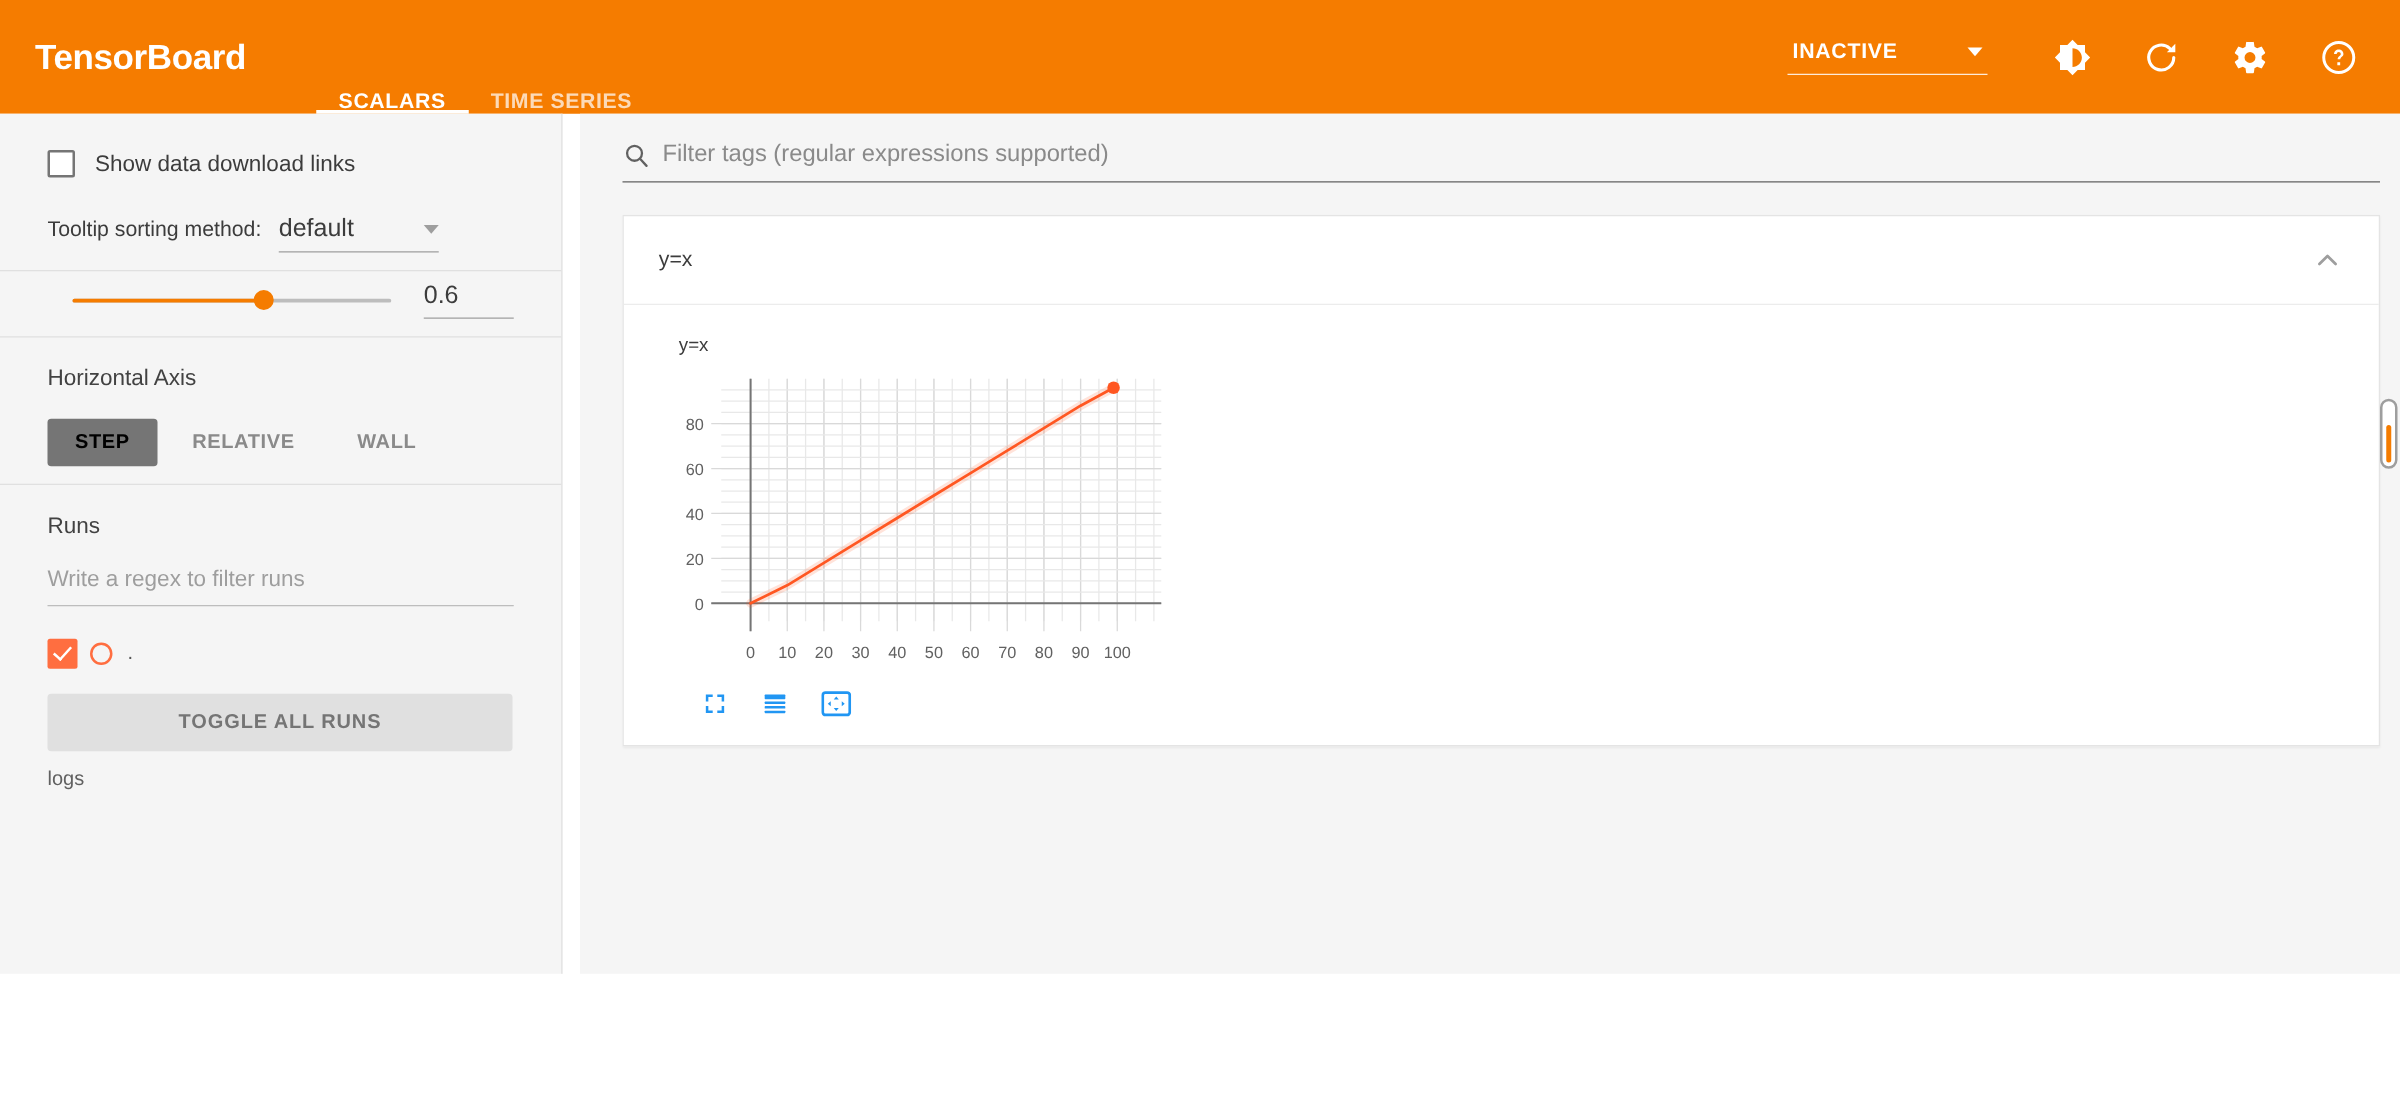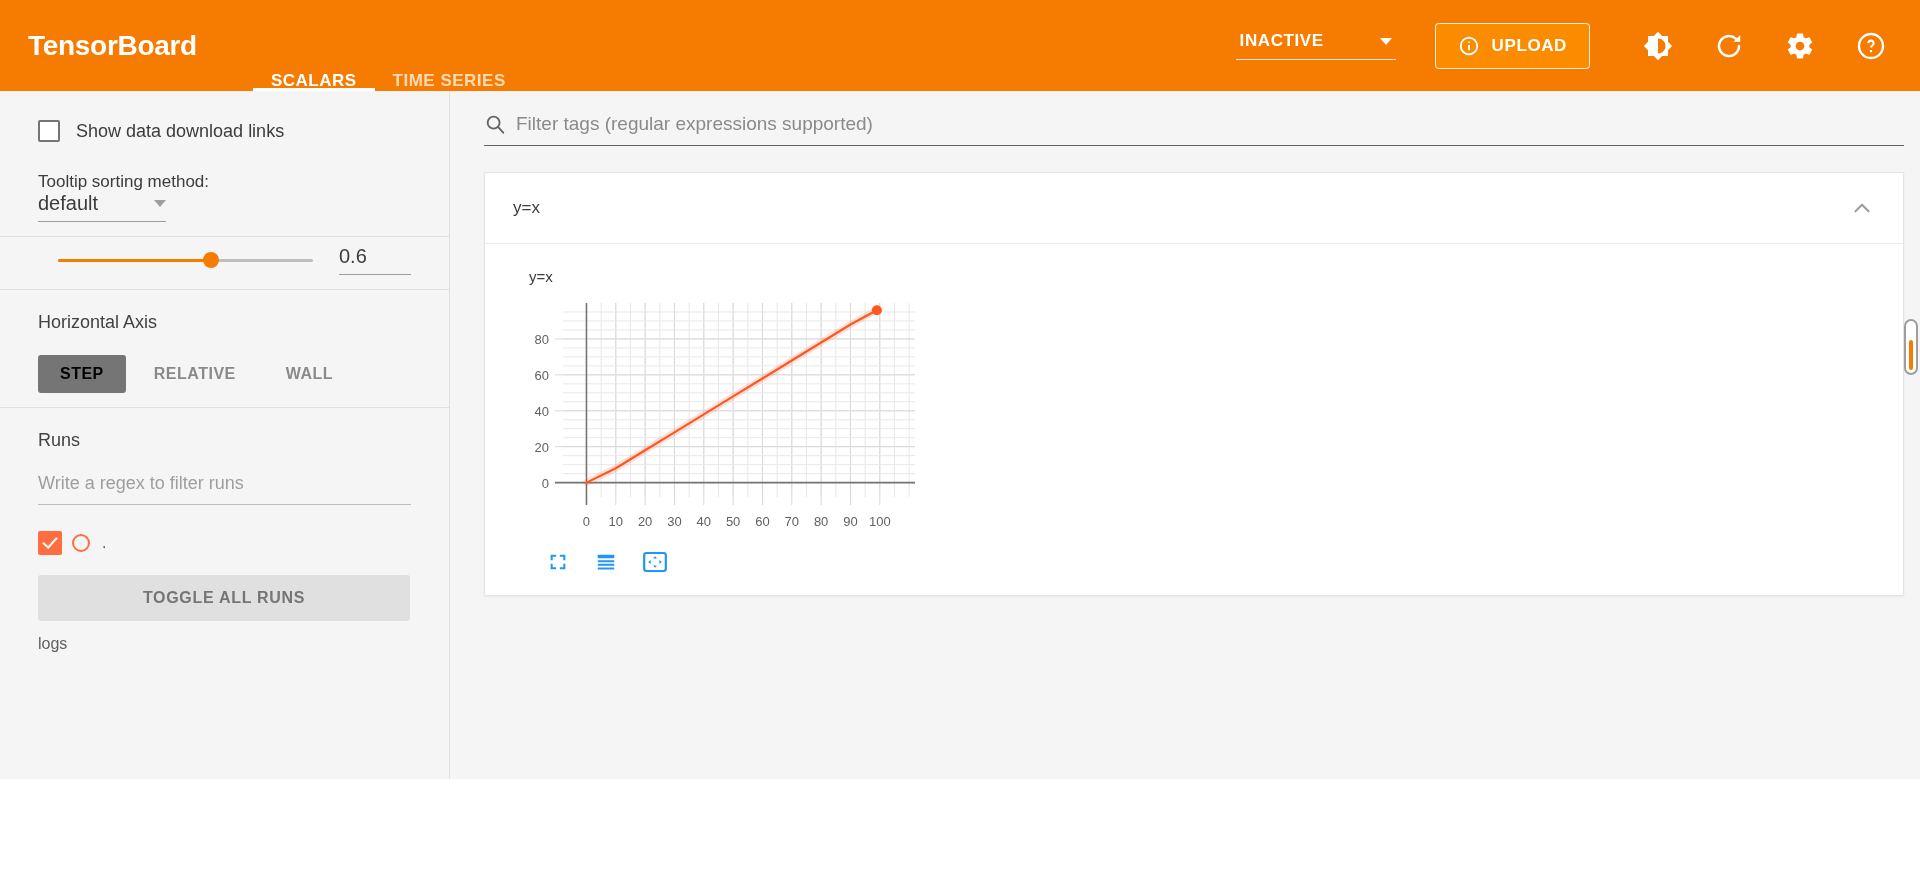--- a/index.html
+++ b/index.html
@@ -100,20 +100,21 @@
     margin: 0 14px;
     cursor: pointer;
     color: #fff;
   }
 
   
   #body {
     display: flex;
     height: 688px;
     position: relative;
+    gap: 14px;
   }
 
   
   #sidebar {
     width: 450px;
     min-width: 450px;
     background: #f5f5f5;
     border-right: 1px solid #e0e0e0;
     padding-top: 10px;
     font-size: 17px;
@@ -149,21 +150,20 @@
     border: solid #fff;
     border-width: 0 2.5px 2.5px 0;
     transform: rotate(42deg);
   }
   .cbrow span { font-size: 18px; color: #3c3c3c; }
 
   #tooltip-row {
     display: flex;
     align-items: baseline;
     margin-top: 30px;
-    flex-direction: column;
   }
   #tooltip-row .lbl { font-size: 17px; color: #3c3c3c; margin-right: 14px; }
   #tooltip-select {
     display: flex;
     align-items: center;
     justify-content: space-between;
     border-bottom: 1px solid #9e9e9e;
     min-width: 128px;
     padding-bottom: 6px;
     cursor: pointer;
@@ -346,28 +346,20 @@
     <div class="tab active">SCALARS</div>
     <div class="tab">TIME SERIES</div>
   </div>
 
   <div id="header-right">
     <div id="run-selector">
       <span>INACTIVE</span>
       <span class="caret-down"></span>
     </div>
 
-    <div id="upload-btn">
-      <svg width="22" height="22" viewBox="0 0 24 24" fill="none" stroke="#fff" stroke-width="2">
-        <circle cx="12" cy="12" r="9"></circle>
-        <line x1="12" y1="11" x2="12" y2="16.5"></line>
-        <circle cx="12" cy="7.8" r="0.9" fill="#fff" stroke="none"></circle>
-      </svg>
-      <span>UPLOAD</span>
-    </div>
 
     <svg class="hicon" viewBox="0 0 24 24">
       <path fill="#fff" d="M20 8.69V4h-4.69L12 .69 8.69 4H4v4.69L.69 12 4 15.31V20h4.69L12 23.31 15.31 20H20v-4.69L23.31 12 20 8.69zM12 18V6c3.31 0 6 2.69 6 6s-2.69 6-6 6z"></path>
     </svg>
 
     <svg class="hicon" viewBox="0 0 24 24">
       <path fill="none" stroke="#fff" stroke-width="2" stroke-linecap="round" d="M20 12a8 8 0 1 1-2.6-5.9"></path>
       <path fill="#fff" d="M21 3.2v5.4h-5.4z"></path>
     </svg>
 

